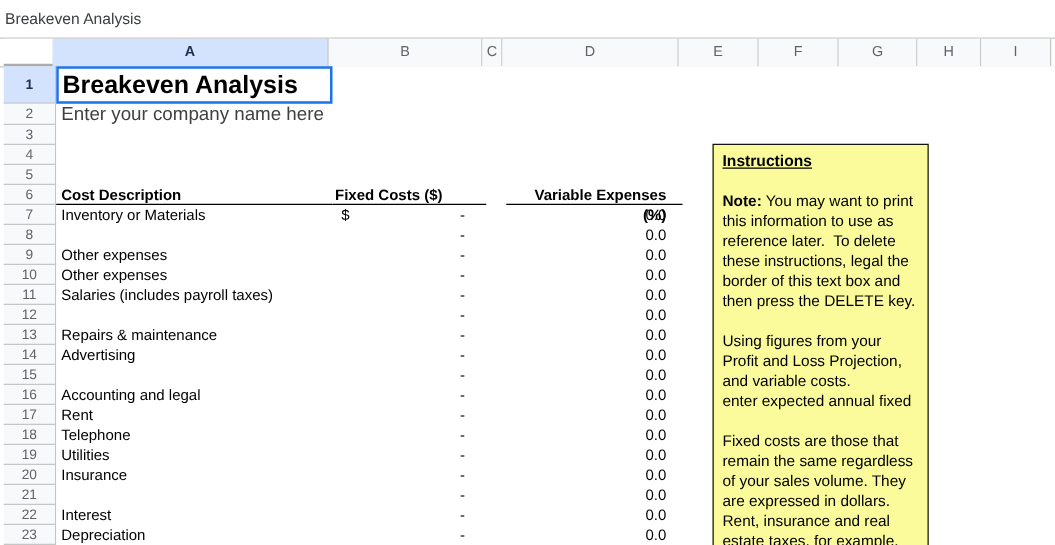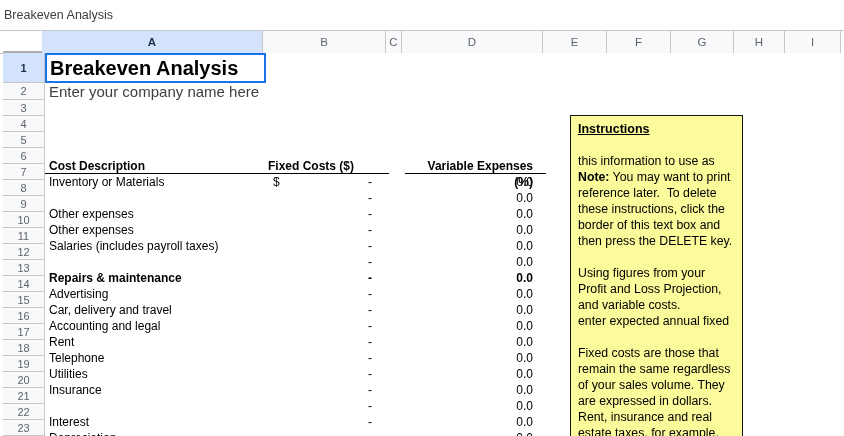--- a/index.html
+++ b/index.html
@@ -26,21 +26,21 @@
            border-bottom:1px solid var(--grid);border-right:1px solid var(--grid);
            display:flex;align-items:center;justify-content:center;font-size:11px;color:#5f6368;}
   .rowcell.sel{background:var(--selbg);color:#1f3050;font-weight:bold;}
   
   .canvas{position:absolute;left:45px;top:53px;width:799px;height:383px;background:#fff;}
   .a1{position:absolute;left:0;top:0;width:221px;height:30px;box-sizing:border-box;
       border:2px solid var(--accent);display:flex;align-items:center;}
   .a1 span{font-size:20px;font-weight:bold;padding-left:3px;letter-spacing:0px;white-space:nowrap;}
   .a2{position:absolute;left:0;top:30px;height:17px;display:flex;align-items:center;}
   .a2 span{font-size:15px;padding-left:4px;white-space:nowrap;color:#404040;}
-  .sheetrow{position:absolute;left:0;height:16px;font-size:12px;line-height:16px;margin-top:10px;}
+  .sheetrow{position:absolute;left:0;height:16px;font-size:12px;line-height:16px;}
   .c-desc{position:absolute;left:0;top:0;width:221px;height:16px;box-sizing:border-box;
           padding-left:4px;white-space:nowrap;overflow:hidden;}
   .c-fix{position:absolute;left:221px;top:0;width:123px;height:16px;box-sizing:border-box;
          padding-left:7px;padding-right:17px;display:flex;justify-content:flex-end;}
   .c-fix .cur{margin-right:auto;}
   .c-var{position:absolute;left:360px;top:0;width:141px;height:16px;box-sizing:border-box;
          padding-right:13px;text-align:right;}
   .hdr6 .c-desc,.hdr6 .c-fix,.hdr6 .c-var{font-weight:bold;border-bottom:1.5px solid #000;}
   .hdr6 .c-fix{justify-content:flex-start;padding-left:2px;}
   .hdr6 .c-var{text-align:right;padding-left:3px;}
@@ -132,32 +132,31 @@
         </div>
         <div class="sheetrow" style="top: 175px; width: 799px;">
           <div class="c-desc">Salaries (includes payroll taxes)</div>
           <div class="c-fix">-</div>
           <div class="c-var">0.0</div>
         </div>
         <div class="sheetrow" style="top: 191px; width: 799px;">
           <div class="c-fix">-</div>
           <div class="c-var">0.0</div>
         </div>
-        <div class="sheetrow" style="top: 207px; width: 799px; font-weight: bold;">
+        <div class="sheetrow" style="top: 207px; width: 799px;">
           <div class="c-desc">Repairs &amp; maintenance</div>
           <div class="c-fix">-</div>
           <div class="c-var">0.0</div>
         </div>
         <div class="sheetrow" style="top: 223px; width: 799px;">
           <div class="c-desc">Advertising</div>
           <div class="c-fix">-</div>
           <div class="c-var">0.0</div>
         </div>
         <div class="sheetrow" style="top: 239px; width: 799px;">
-          <div class="c-desc">Car, delivery and travel</div>
           <div class="c-fix">-</div>
           <div class="c-var">0.0</div>
         </div>
         <div class="sheetrow" style="top: 255px; width: 799px;">
           <div class="c-desc">Accounting and legal</div>
           <div class="c-fix">-</div>
           <div class="c-var">0.0</div>
         </div>
         <div class="sheetrow" style="top: 271px; width: 799px;">
           <div class="c-desc">Rent</div>
@@ -196,24 +195,24 @@
       </div>
     <div class="a1">
       <span>Breakeven Analysis</span>
     </div>
   </div>
 
   <div class="notebox">
     <div class="notetitle">Instructions</div>
     <div id="paras">
         <div class="para">
+          <div class="pline"><b>Note:</b> You may want to print</div>
           <div class="pline">this information to use as</div>
-          <div class="pline"><b>Note:</b> You may want to print</div>
           <div class="pline">reference later.  To delete</div>
-          <div class="pline">these instructions, click the</div>
+          <div class="pline">these instructions, legal the</div>
           <div class="pline">border of this text box and</div>
           <div class="pline">then press the DELETE key.</div>
         </div>
         <div class="para">
           <div class="pline">Using figures from your</div>
           <div class="pline">Profit and Loss Projection,</div>
           <div class="pline">and variable costs.</div>
           <div class="pline">enter expected annual fixed</div>
         </div>
         <div class="para">

